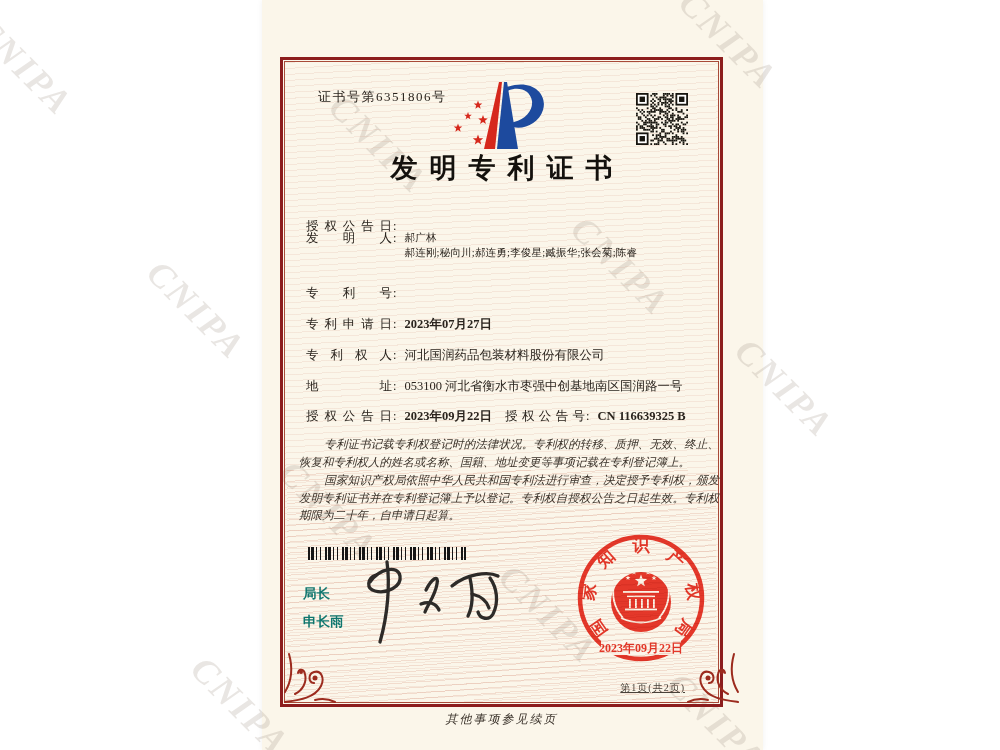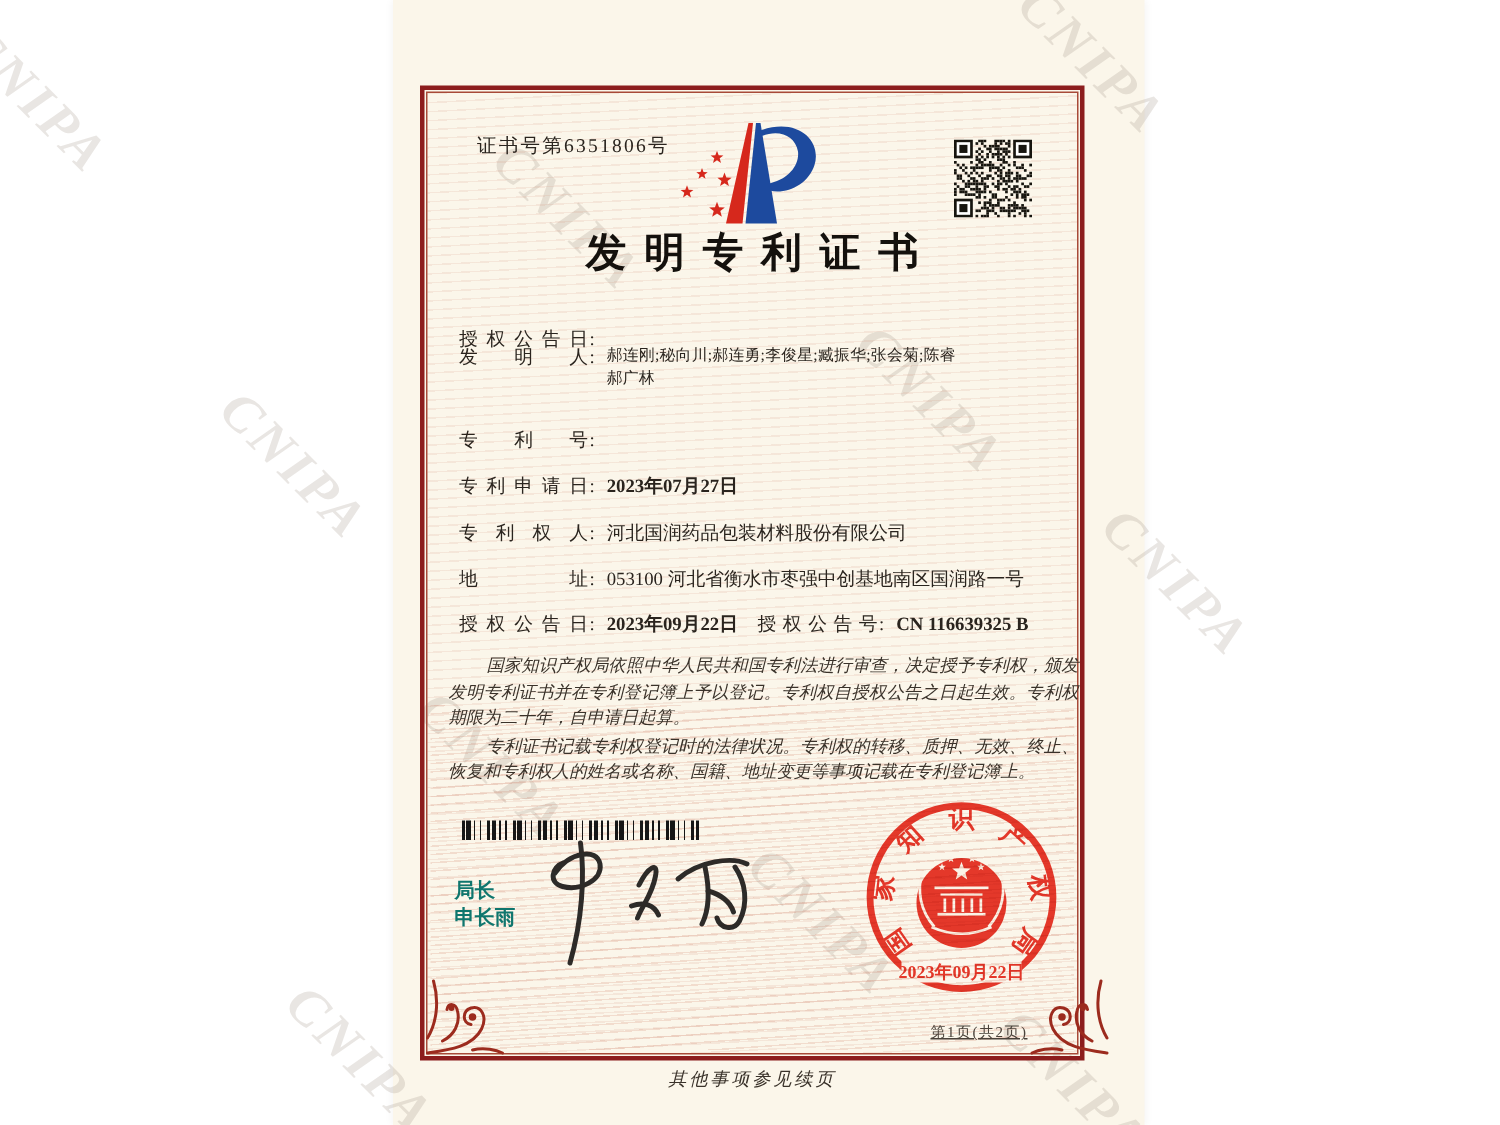--- a/index.html
+++ b/index.html
@@ -43,21 +43,21 @@
          font-style:italic;color:#3a322a;text-align:justify;}
   .legal p{margin:0 0 1px 0;text-indent:2.2em;}
   
   .barcode{position:absolute;left:46px;top:547px;width:158px;height:13px;
      background:repeating-linear-gradient(90deg,#161616 0 2px,rgba(0,0,0,0) 2px 3px,
        #161616 3px 6px,rgba(0,0,0,0) 6px 8px,#161616 8px 9px,rgba(0,0,0,0) 9px 12px,
        #161616 12px 13px,rgba(0,0,0,0) 13px 17px);}
   
   .sig-block{position:absolute;left:41px;top:585px;font-family:"Liberation Sans","DejaVu Sans",sans-serif;
              font-size:13.5px;font-weight:700;color:#0f766e;}
-  .sig-block .line2{}
+  .sig-block .line2{margin-top:10px;}
   .signature{position:absolute;left:78px;top:556px;}
   
   .seal{position:absolute;left:309px;top:528px;opacity:0.93;mix-blend-mode:multiply;}
   
   .page-num{position:absolute;left:18px;top:681px;width:405px;text-align:right;
             font-size:10px;color:#4a423a;letter-spacing:1px;text-decoration:underline;}
   .footer-note{position:absolute;left:18px;top:711px;width:443px;text-align:center;
             font-size:12px;font-style:italic;color:#3a322a;letter-spacing:2px;}
 </style>
 </head>
@@ -432,22 +432,22 @@
     <div class="title">发明专利证书</div>
 
     <div class="frow" style="top:218px">
       <span class="flabel">授权公告日</span>
         <span class="fcolon"></span>
     </div>
     <div class="frow" style="top:230px">
       <span class="flabel">发明人</span>
         <span class="fcolon"></span>
       <span class="fvalue small">
+        <span style="display:block">郝广林</span>
         <span style="display:block">郝连刚;秘向川;郝连勇;李俊星;臧振华;张会菊;陈睿</span>
-        <span style="display:block">郝广林</span>
       </span>
     </div>
     <div class="frow" style="top:285px">
       <span class="flabel">专利号</span>
         <span class="fcolon"></span>
     </div>
     <div class="frow" style="top:316px">
       <span class="flabel">专利申请日</span>
         <span class="fcolon"></span>
       <span class="fvalue" style="font-weight:700">2023年07月27日</span>
@@ -467,22 +467,22 @@
         <span class="fcolon"></span>
       <span class="fvalue" style="font-weight:700;width:120px">2023年09月22日</span>
     </div>
     <div class="frow" style="left:243px;top:408px">
       <span class="flabel narrow">授权公告号</span>
         <span class="fcolon"></span>
       <span class="fvalue" style="font-weight:700;width:130px">CN 116639325 B</span>
     </div>
 
     <div class="legal">
+      <p>专利证书记载专利权登记时的法律状况。专利权的转移、质押、无效、终止、恢复和专利权人的姓名或名称、国籍、地址变更等事项记载在专利登记簿上。</p>
       <p>国家知识产权局依照中华人民共和国专利法进行审查，决定授予专利权，颁发发明专利证书并在专利登记簿上予以登记。专利权自授权公告之日起生效。专利权期限为二十年，自申请日起算。</p>
-      <p>专利证书记载专利权登记时的法律状况。专利权的转移、质押、无效、终止、恢复和专利权人的姓名或名称、国籍、地址变更等事项记载在专利登记簿上。</p>
     </div>
 
     <div class="barcode"></div>
 
     <div class="sig-block">
       <div>局长</div>
       <div class="line2">申长雨</div>
     </div>
 
     <svg class="signature" width="190" height="92" viewBox="0 0 190 92">

